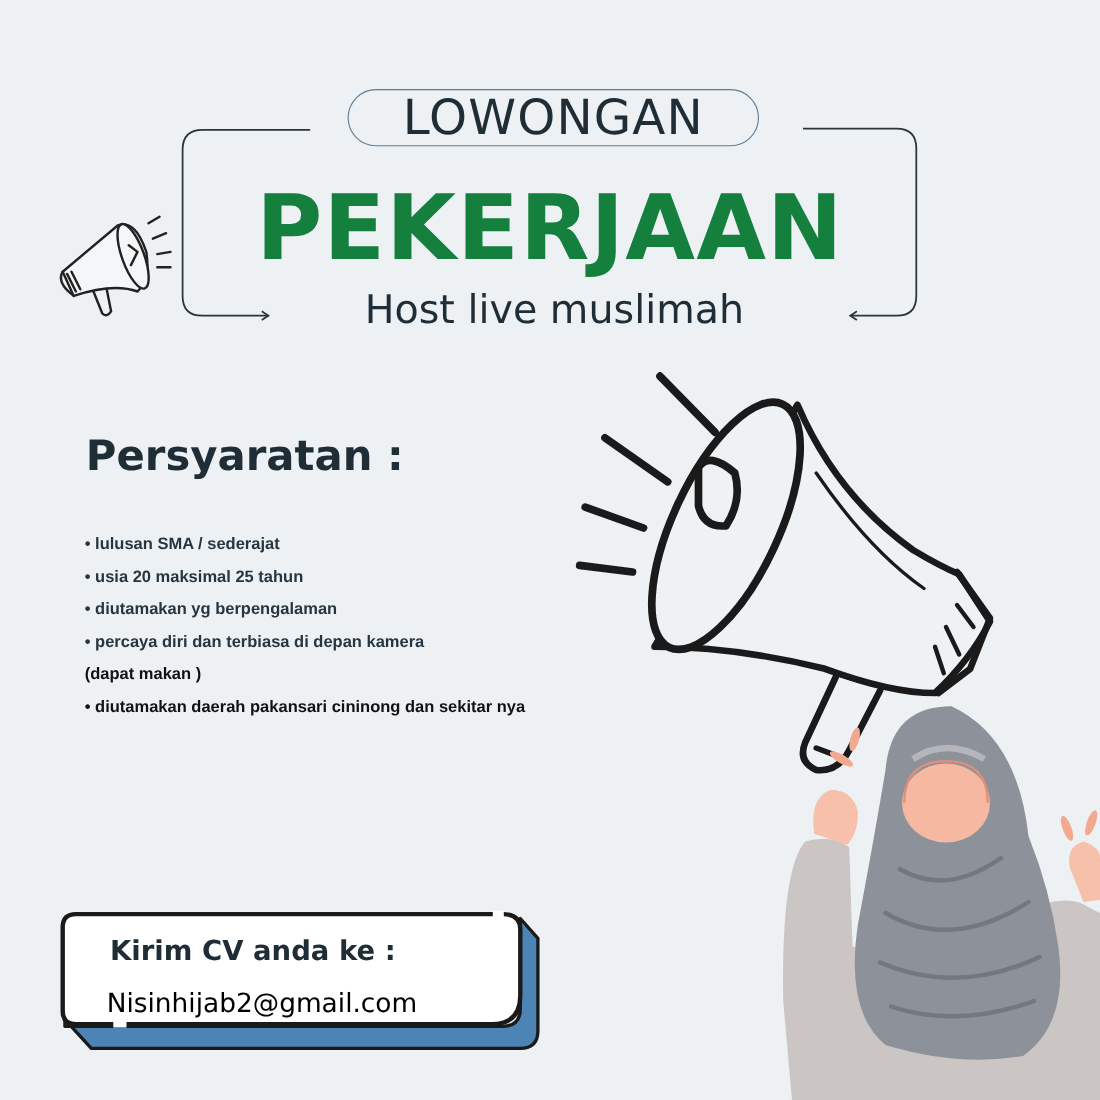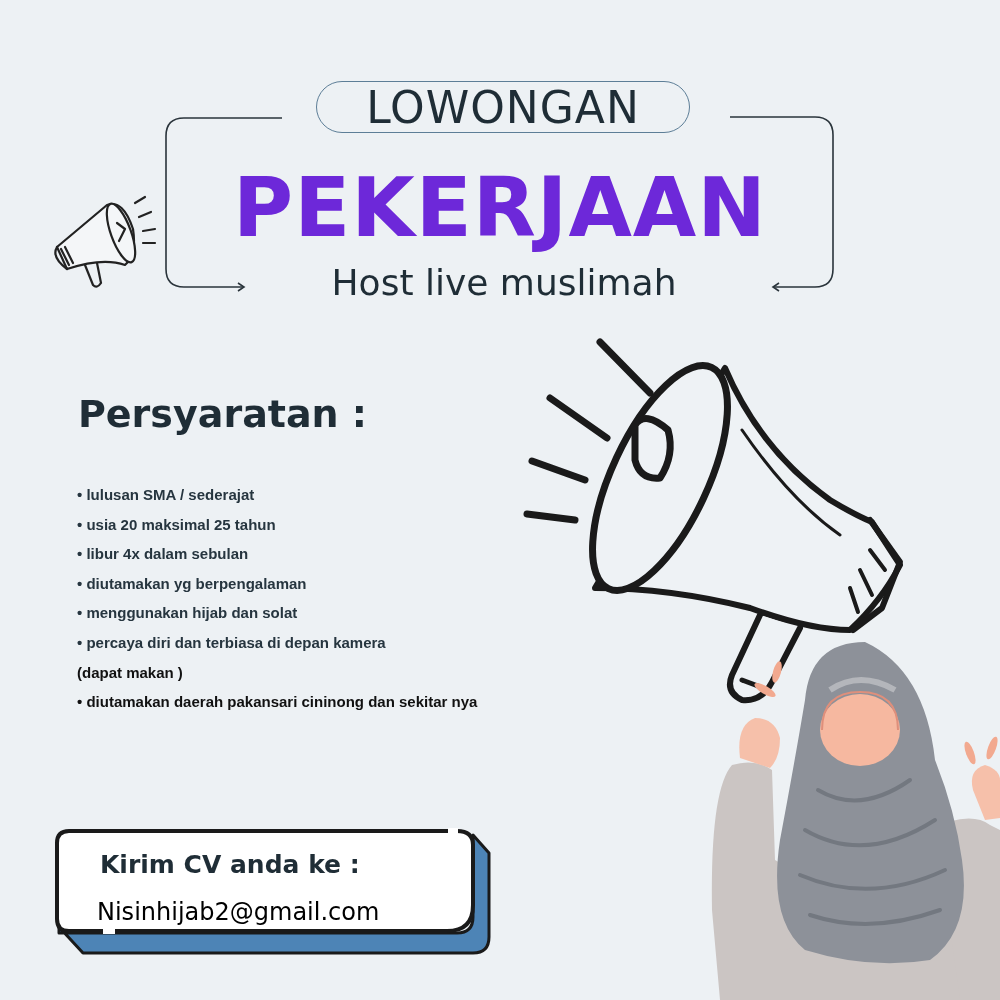--- a/index.html
+++ b/index.html
@@ -1,20 +1,20 @@
 <!DOCTYPE html>
 <html><head>
 <meta charset="utf-8">
 <style>
   html, body { margin:0; padding:0; }
   body { width:1000px; height:1000px; background:#edf1f4; position:relative; overflow:hidden; font-family:"Liberation Sans", sans-serif; }
   .abs { position:absolute; }
   #lowongan-pill { left:316px; top:81px; width:374px; height:52px; border:1.5px solid #5d7e97; border-radius:36px; box-sizing:border-box; display:flex; align-items:center; justify-content:center; }
   #lowongan-text { font-family:"DejaVu Sans", sans-serif; font-size:44px; color:#1f2d36; letter-spacing:1px; font-weight:400; }
-  #pekerjaan { left:0; width:1000px; top:160px; text-align:center; font-family:"DejaVu Sans", sans-serif; font-weight:bold; font-size:82px; color:#6d28d9; letter-spacing:1px; }
+  #pekerjaan { left:0; width:1000px; top:160px; text-align:center; font-family:"DejaVu Sans", sans-serif; font-weight:bold; font-size:82px; color:#15803d; letter-spacing:1px; }
   #subtitle { left:0; width:1008px; top:262px; text-align:center; font-family:"DejaVu Sans", sans-serif; font-size:36px; color:#1f2d36; }
   #req-title { left:78px; top:392px; font-family:"DejaVu Sans", sans-serif; font-weight:bold; font-size:38px; color:#1f2d36; }
   #req-list { left:77px; top:480px; font-family:"Liberation Sans", sans-serif; font-weight:bold; font-size:15px; color:#26353f; line-height:29.6px; margin:0; padding:0; list-style:none; }
   #req-list li { white-space:nowrap; }
   #req-list li.dark { color:#111; }
   #cv-card { left:53px; top:827px; width:442px; height:130px; }
   #cv-title { left:100px; top:850px; font-family:"DejaVu Sans", sans-serif; font-weight:bold; font-size:25px; color:#1f2d36; }
   #cv-email { left:97px; top:898px; font-family:"DejaVu Sans", sans-serif; font-size:24px; color:#000000; }
 </style>
 </head>
@@ -87,23 +87,21 @@
     <ellipse cx="65" cy="60" rx="4" ry="12" transform="rotate(-60 65 60)"></ellipse>
     <ellipse cx="270" cy="123" rx="4" ry="12" transform="rotate(-20 270 123)"></ellipse>
     <ellipse cx="292" cy="118" rx="4" ry="12" transform="rotate(20 292 118)"></ellipse>
   </g>
 </svg>
 
 <div id="req-title" class="abs">Persyaratan :</div>
 <ul id="req-list" class="abs">
   <li>• lulusan SMA / sederajat</li>
   <li>• usia 20 maksimal 25 tahun</li>
-  <li>• libur 4x dalam sebulan</li>
   <li>• diutamakan yg berpengalaman</li>
-  <li>• menggunakan hijab dan solat</li>
   <li>• percaya diri dan terbiasa di depan kamera</li>
   <li class="dark">(dapat makan )</li>
   <li class="dark">• diutamakan daerah pakansari cininong dan sekitar nya</li>
 </ul>
 
 <svg class="abs" id="cv-card" width="442" height="130" viewBox="0 0 442 130">
   <path d="M6 100 L30 126 L420 126 Q436 126 436 110 L436 26 L420 8 L420 90 Q420 106 404 106 L6 106 Z" fill="#4d84b6" stroke="#1a1a1a" stroke-width="3" stroke-linejoin="round"></path>
   <path d="M16 4 L404 4 Q420 4 420 18 L420 78 Q420 104 394 104 L16 104 Q4 104 4 92 L4 16 Q4 4 16 4 Z" fill="#ffffff" stroke="#1a1a1a" stroke-width="4"></path>
   <path d="M405 4 L395 4" stroke="#ffffff" stroke-width="6"></path>
   <path d="M50 104 L62 104" stroke="#ffffff" stroke-width="6"></path>

